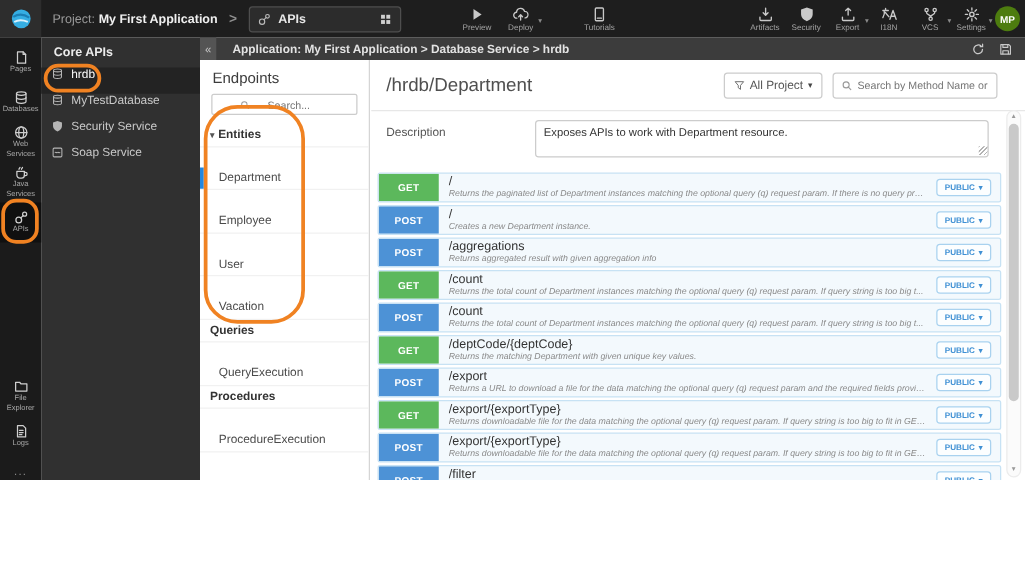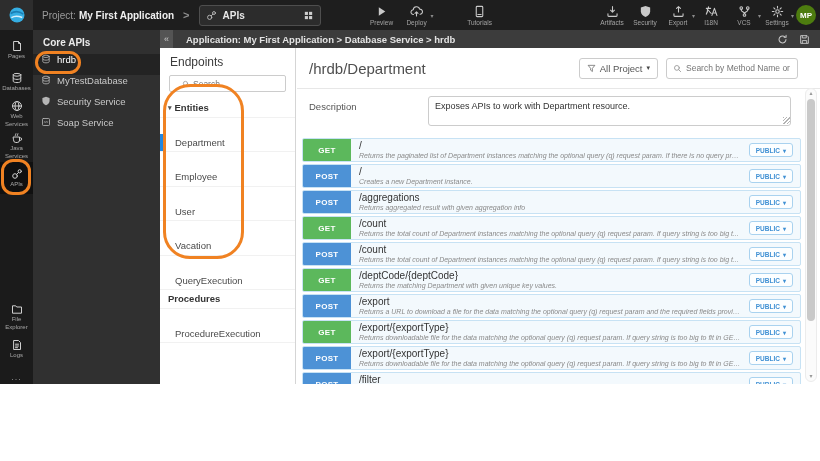--- a/index.html
+++ b/index.html
@@ -61,21 +61,21 @@
                   display:flex; align-items:center; justify-content:center; cursor:pointer; flex:none; }
   .crumb-text { margin-left:13px; font-size:9.5px; font-weight:bold; color:#e3e3e3; white-space:nowrap; }
   .crumb-actions { margin-left:auto; display:flex; gap:11px; margin-right:10px; color:#c9c9c9; }
   .crumb-actions .icn { width:11px; height:11px; cursor:pointer; }
 
   
   .endpoints { position:absolute; top:48px; left:160px; width:136px; bottom:0; background:#fff;
                border-right:1px solid #d5d5d5; z-index:2; }
   .ep-title { font-size:12px; color:#3c3c3c; padding:7px 10px 6px; }
   .ep-search { margin:0 9px 7px; height:17px; border:1px solid #ccc; border-radius:2px;
-               display:flex; align-items:center; padding:0 12px; gap:3px; background:#fff; }
+               display:flex; align-items:center; padding:0 22px; gap:14px; background:#fff; }
   .ep-search .icn { width:8px; height:8px; color:#999; flex:none; }
   .ep-search input { border:none; outline:none; flex:1; width:100%; font-size:8.5px; color:#333;
                      font-family:inherit; background:transparent; }
   .tree-row { position:relative; height:18.5px; display:flex; align-items:center;
               border-bottom:1px solid #f1f1f1; font-size:9.5px; color:#4a4a4a; cursor:pointer; }
   .tree-row.group { font-weight:bold; color:#333; padding-left:8px; gap:3px; }
   .tree-row.item { padding-left:15px;margin-top:16px; }
   .tree-caret { font-size:7px; color:#555; }
   .sel-bar { position:absolute; left:0; top:0; bottom:0; width:3px; }
 
@@ -419,20 +419,23 @@
         </div>
         <div class="tree-row item">
           <span>Employee</span>
         </div>
         <div class="tree-row item">
           <span>User</span>
         </div>
         <div class="tree-row item">
           <span>Vacation</span>
         </div>
+        <div class="tree-row group">
+          <span>Queries</span>
+        </div>
         <div class="tree-row item">
           <span>QueryExecution</span>
         </div>
         <div class="tree-row group">
           <span>Procedures</span>
         </div>
         <div class="tree-row item">
           <span>ProcedureExecution</span>
         </div>
       </div>

